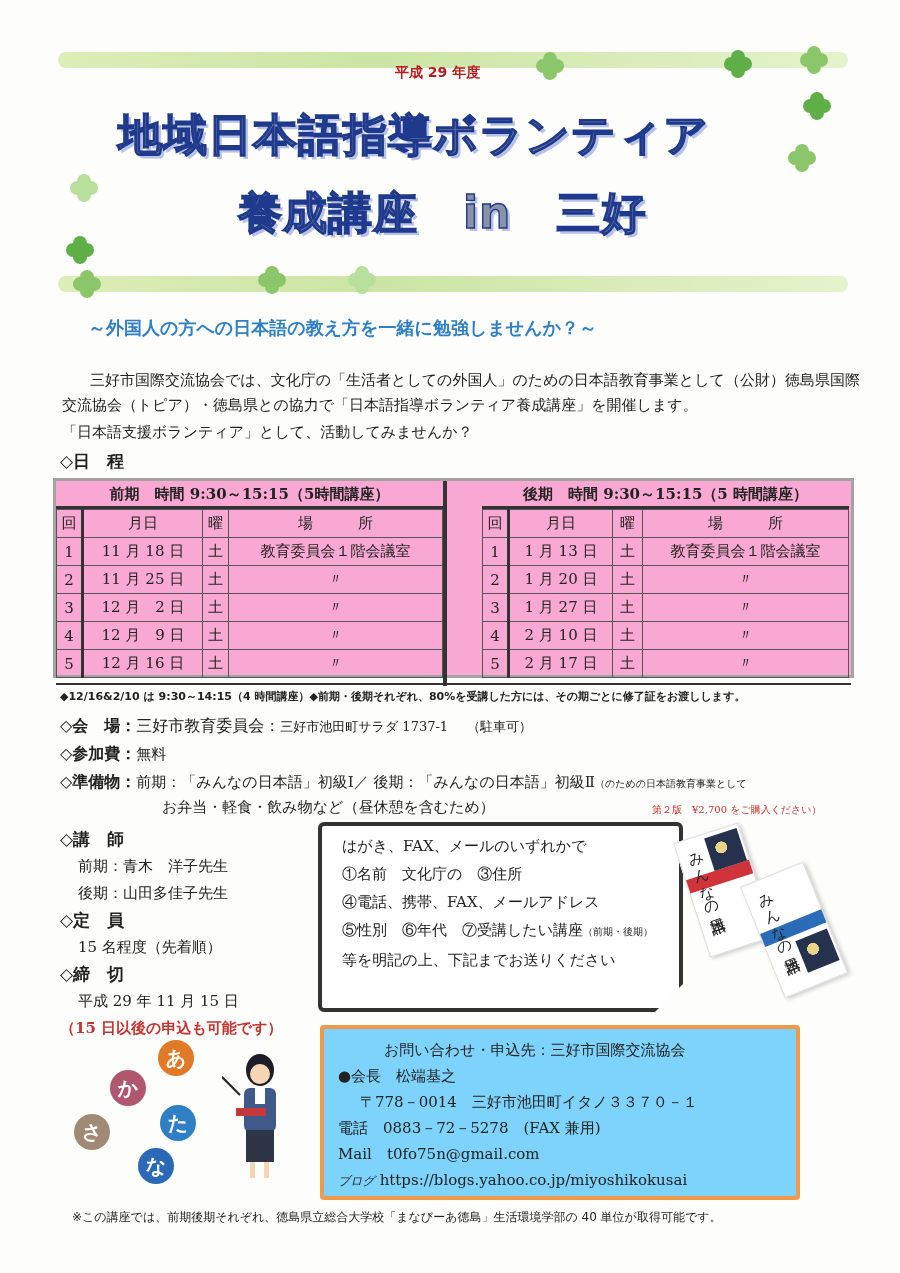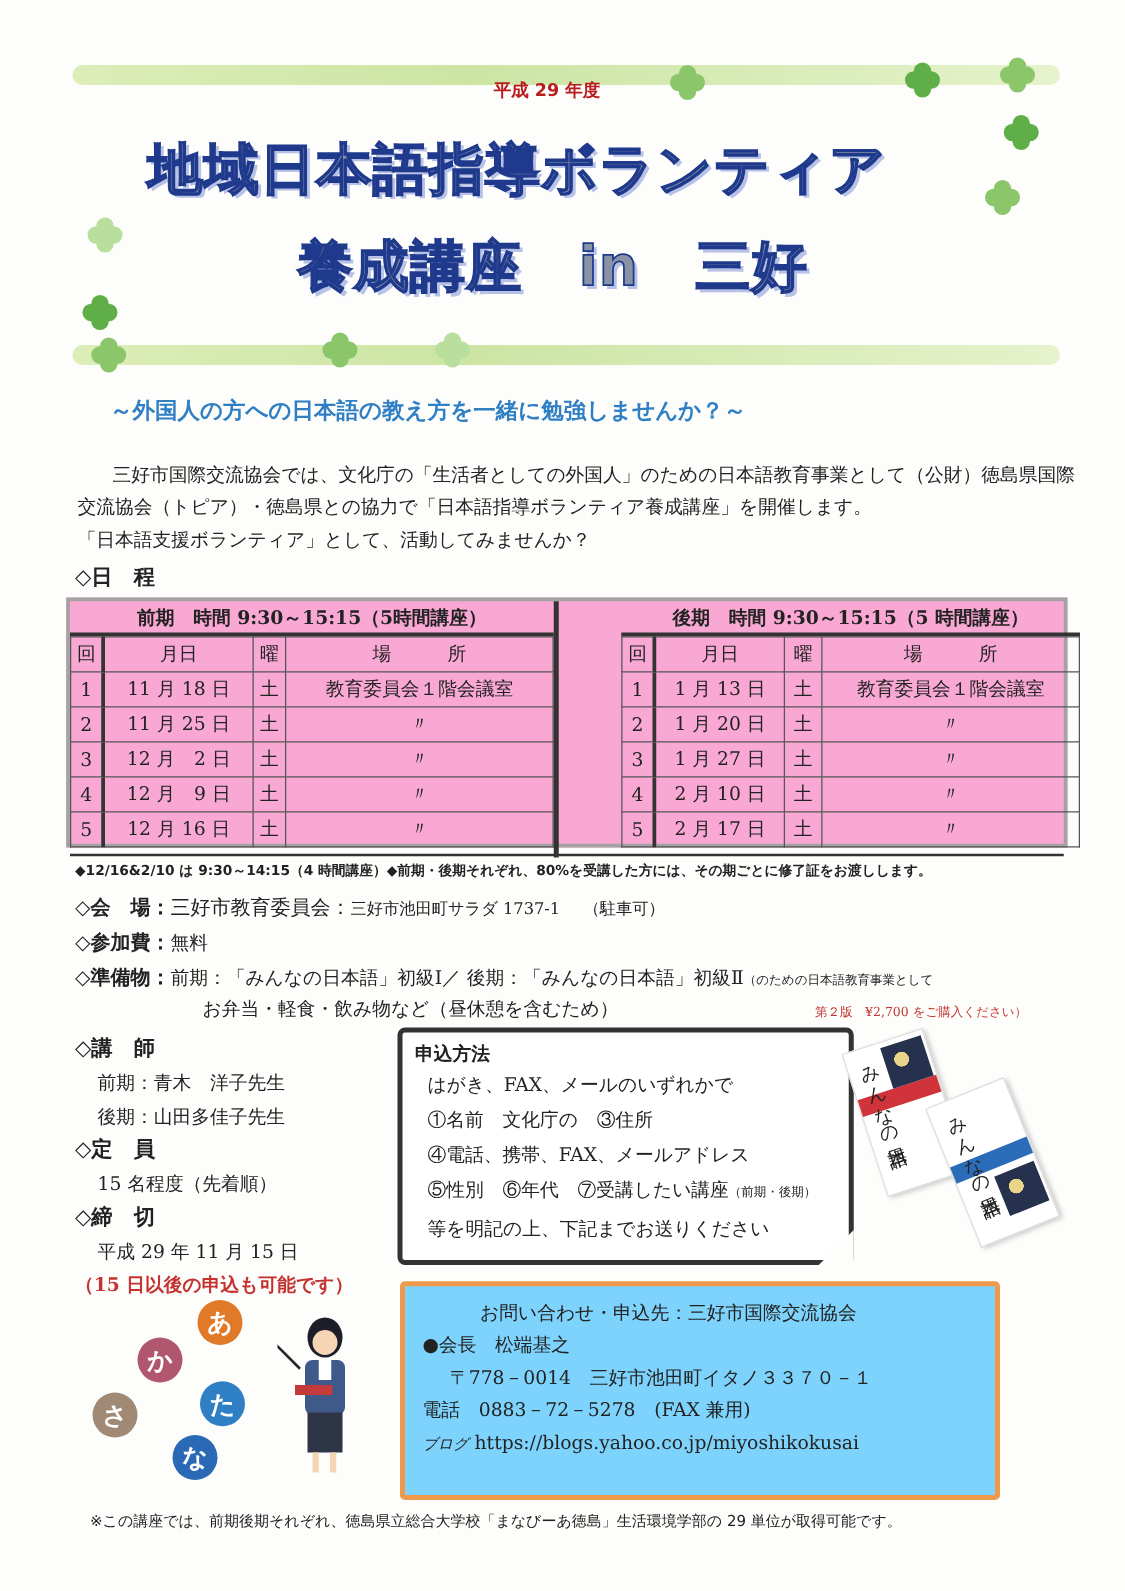--- a/index.html
+++ b/index.html
@@ -182,21 +182,21 @@
       <tr>
             <td class="num">5</td>
             <td>12 月 16 日</td>
             <td>土</td>
             <td>〃</td>
           </tr>
     </tbody>
       </table>
   </div>
   <div class="term-divider"></div>
-  <div class="term" style="left:404px;width:404px;padding-left:37px;">
+  <div class="term" style="left:389px;width:404px;padding-left:37px;">
     <div class="term-head">後期　時間 9:30～15:15（5 時間講座）</div>
     <table class="sched">
       <tbody>
           <tr>
         <th class="num">回</th>
         <th style="width:104px">月日</th>
         <th style="width:30px">曜</th>
         <th>場　　　所</th>
       </tr>
       <tr>
@@ -253,21 +253,20 @@
   <div class="indent">前期：青木　洋子先生</div>
   <div class="indent">後期：山田多佳子先生</div>
   <div class="sec">◇定　員</div>
   <div class="indent">15 名程度（先着順）</div>
   <div class="sec">◇締　切</div>
   <div class="indent">平成 29 年 11 月 15 日</div>
   <div class="red" style="font-size:15px;font-weight:bold;">（15 日以後の申込も可能です）</div>
 </div>
 
 <div id="apply" class="abs">
-  <div class="hd">申込方法</div>
   <div class="ln">はがき、FAX、メールのいずれかで</div>
   <div class="ln">①名前　文化庁の　③住所</div>
   <div class="ln">④電話、携帯、FAX、メールアドレス</div>
   <div class="ln"><span>⑤性別　⑥年代　⑦受講したい講座</span><span style="font-size:10px">（前期・後期）</span></div>
   <div class="ln">等を明記の上、下記までお送りください</div>
   <div class="fold"></div>
 </div>
 
 <div class="book" style="left:690px;top:830px;transform:rotate(-18deg);">
   <div class="band" style="top:38px;background:#d0343a;"></div>
@@ -278,20 +277,21 @@
   <div class="band" style="top:50px;background:#2a6cb8;"></div>
   <div class="art" style="left:30px;top:70px;"></div>
   <div class="vt" style="left:8px;top:4px;">みんなの日本語</div>
 </div>
 
 <div id="contact" class="abs">
   <div class="hd">お問い合わせ・申込先：三好市国際交流協会</div>
   <div>●会長　松端基之</div>
   <div class="ad">〒778－0014　三好市池田町イタノ３３７０－１</div>
   <div>電話　0883－72－5278　(FAX 兼用)</div>
+  <div>Mail　t0fo75n@gmail.com</div>
   <div><span class="blog-lbl">ブログ</span> <span>https://blogs.yahoo.co.jp/miyoshikokusai</span></div>
 </div>
 
 <div class="kana" style="left:158px;top:1040px;background:#e07a28;">あ</div>
 <div class="kana" style="left:110px;top:1070px;background:#b0566e;">か</div>
 <div class="kana" style="left:160px;top:1105px;background:#2f7fc4;">た</div>
 <div class="kana" style="left:74px;top:1114px;background:#a08a76;">さ</div>
 <div class="kana" style="left:138px;top:1148px;background:#2a69b5;">な</div>
 <div id="teacher" class="abs">
   <svg width="80" height="135" viewBox="0 0 80 135">
@@ -300,13 +300,13 @@
     <circle cx="38" cy="24" r="10" fill="#f6d5b5"></circle>
     <rect x="22" y="38" width="32" height="44" rx="6" fill="#3f5a8a"></rect>
     <rect x="33" y="38" width="10" height="16" fill="#fff"></rect>
     <rect x="14" y="58" width="30" height="8" fill="#c43a3a"></rect>
     <rect x="24" y="80" width="28" height="32" fill="#2e3547"></rect>
     <rect x="28" y="112" width="5" height="16" fill="#f6d5b5"></rect>
     <rect x="42" y="112" width="5" height="16" fill="#f6d5b5"></rect>
   </svg>
 </div>
 
-<div id="footnote" class="abs">※この講座では、前期後期それぞれ、徳島県立総合大学校「まなびーあ徳島」生活環境学部の 29 単位が取得可能です。</div>
+<div id="footnote" class="abs">※この講座では、前期後期それぞれ、徳島県立総合大学校「まなびーあ徳島」生活環境学部の 40 単位が取得可能です。</div>
 
 </body></html>

